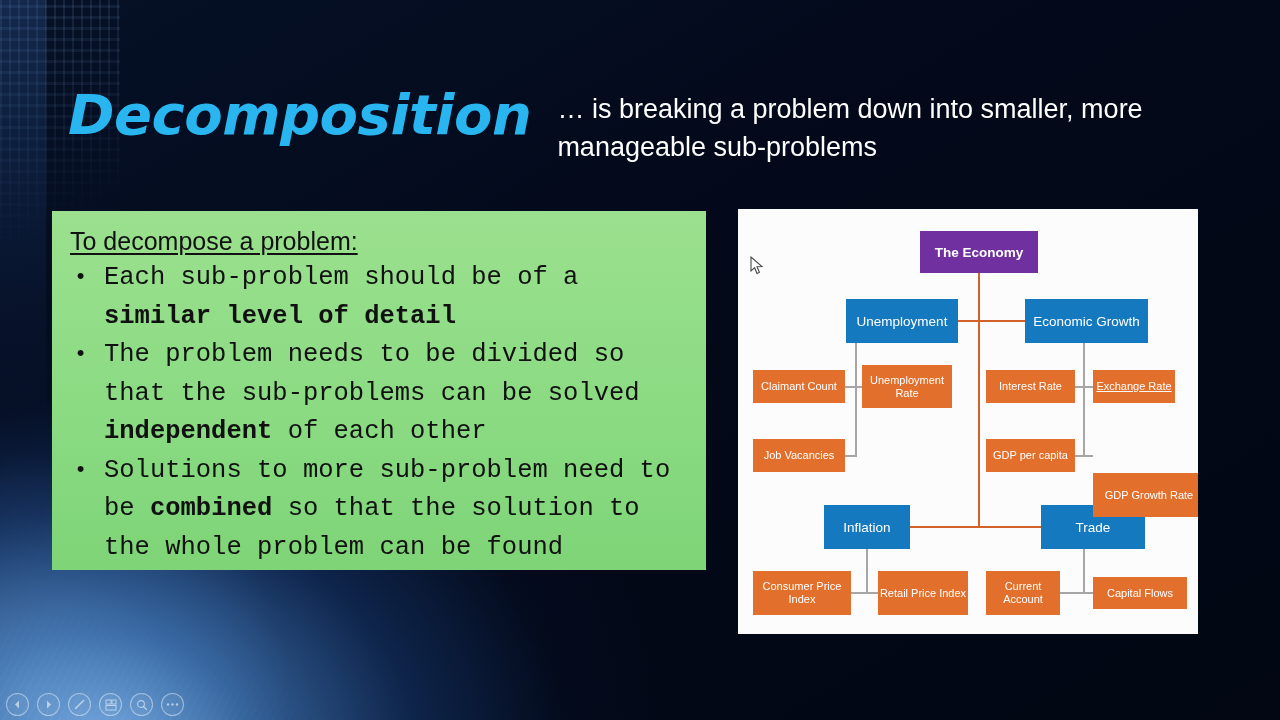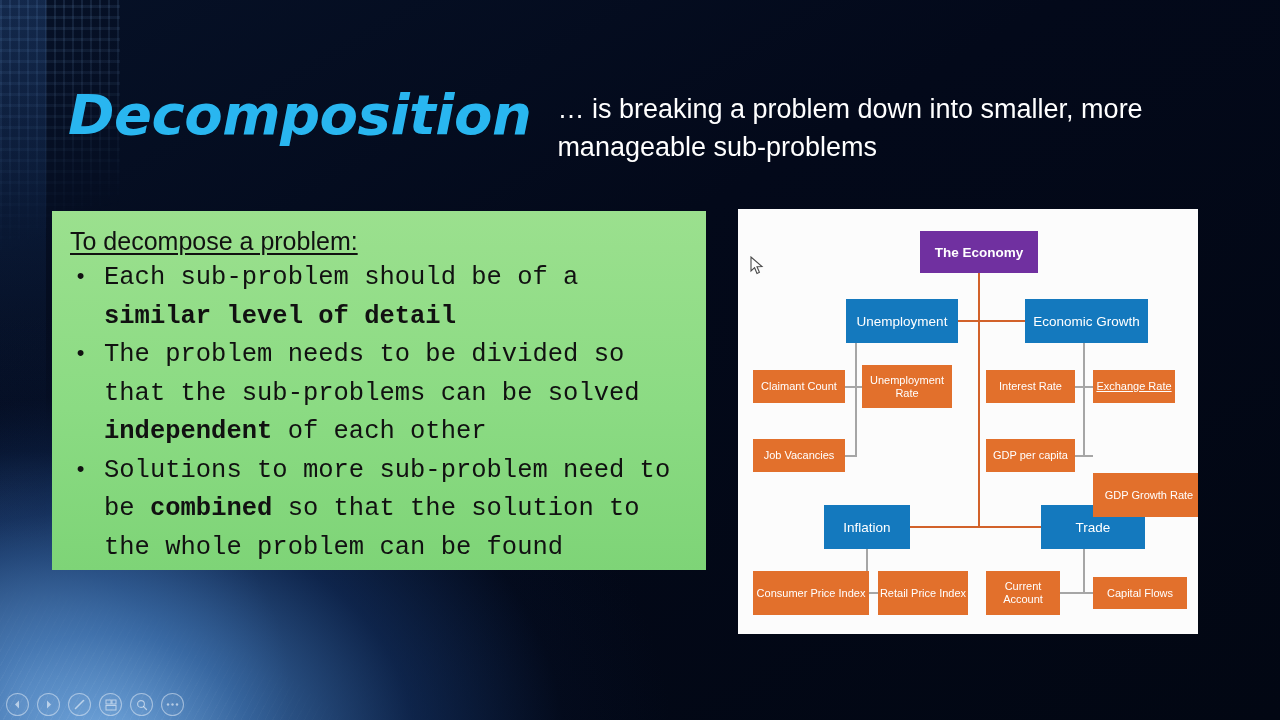--- a/index.html
+++ b/index.html
@@ -308,21 +308,21 @@
         </div>
         <div class="node lvl2" style="left: 15px; top: 230px; width: 92px; height: 33px;">
           <span>Job Vacancies</span>
         </div>
         <div class="node lvl2" style="left: 248px; top: 230px; width: 89px; height: 33px;">
           <span>GDP per capita</span>
         </div>
         <div class="node lvl2" style="left: 355px; top: 224px; width: 112px; height: 44px; margin-top: 40px;">
           <span>GDP Growth Rate</span>
         </div>
-        <div class="node lvl2" style="left: 15px; top: 362px; width: 116px; height: 44px;">
+        <div class="node lvl2" style="left: 15px; top: 362px; width: 98px; height: 44px;">
           <span>Consumer Price Index</span>
         </div>
         <div class="node lvl2" style="left: 140px; top: 362px; width: 90px; height: 44px;">
           <span>Retail Price Index</span>
         </div>
         <div class="node lvl2" style="left: 248px; top: 362px; width: 74px; height: 44px;">
           <span>Current Account</span>
         </div>
         <div class="node lvl2" style="left: 355px; top: 368px; width: 94px; height: 32px;">
           <span>Capital Flows</span>

